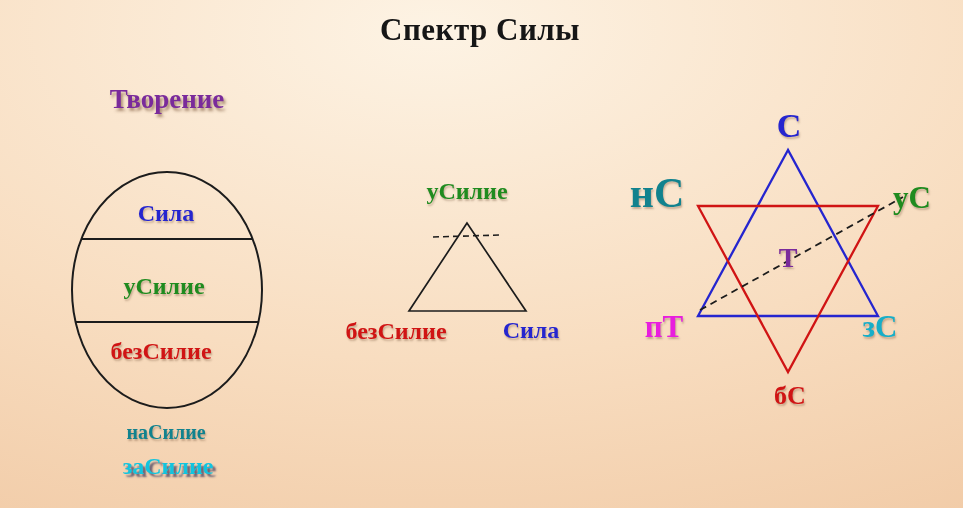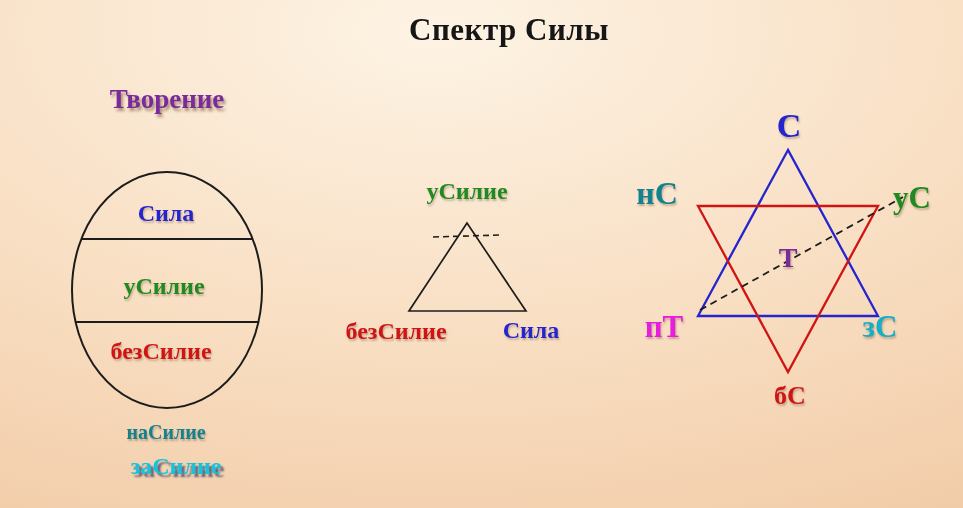--- a/index.html
+++ b/index.html
@@ -10,31 +10,31 @@
     background: radial-gradient(135% 135% at 45% 6%,
       var(--bg-light,#fdf3e4) 0%,
       var(--bg-mid,#f8ddc0) 48%,
       var(--bg-dark,#eec29a) 100%);
   }
   .shapes { position:absolute; left:0; top:0; width:963px; height:508px; }
   .lbl {
     position:absolute; transform:translate(-50%,-50%);
     font-weight:bold; white-space:nowrap; line-height:1;
   }
-  .c-title   { color:var(--title,#161616);margin-left:29px; }
+  .c-title   { color:var(--title,#161616); }
   .c-purple  { color:var(--purple,#7a2b9b); }
   .c-magenta { color:var(--magenta,#e81ede); }
   .c-blue    { color:var(--blue,#2525cf); }
   .c-green   { color:var(--green,#1f8b1f); }
   .c-red     { color:var(--red,#d01414); }
   .c-teal    { color:var(--teal,#11828e); }
   .c-cyan    { color:var(--cyan,#12c4de); }
   .c-cyand   { color:var(--cyan_dark,#17aec8); }
   .sh-soft   { text-shadow:2px 3px 3px rgba(110,70,40,.55);text-align:center; }
-  .sh-strong { text-shadow:3px 3px 2px rgba(35,35,80,.65);margin-left:8px; }
+  .sh-strong { text-shadow:3px 3px 2px rgba(35,35,80,.65); }
   .sh-tiny   { text-shadow:1px 2px 2px rgba(100,65,40,.35); }
 </style>
 </head>
 <body>
 
 <div class="canvas">
 
   <svg class="shapes" viewBox="0 0 963 508" xmlns="http://www.w3.org/2000/svg" fill="none">
 
     <ellipse cx="167" cy="290" rx="95" ry="118" style="stroke:var(--line,#1c1c1c)" stroke-width="2"></ellipse>
@@ -56,20 +56,20 @@
   <div class="lbl c-green sh-tiny" style="left:164px; top:286px; font-size:24px;">уСилие</div>
   <div class="lbl c-red sh-tiny" style="left:161px; top:351px; font-size:24px;">безСилие</div>
   <div class="lbl c-teal sh-tiny" style="left:166px; top:432px; font-size:20px;">наСилие</div>
   <div class="lbl c-cyan sh-strong" style="left:168px; top:466px; font-size:24px;">заСилие</div>
 
   <div class="lbl c-green sh-tiny" style="left:467px; top:191px; font-size:24px;">уСилие</div>
   <div class="lbl c-red sh-tiny" style="left:396px; top:331px; font-size:24px;">безСилие</div>
   <div class="lbl c-blue sh-tiny" style="left:531px; top:330px; font-size:24px;">Сила</div>
 
   <div class="lbl c-blue sh-tiny" style="left:789px; top:126px; font-size:34px;">С</div>
-  <div class="lbl c-teal sh-tiny" style="left:657px; top:193px; font-size:32px;">нС</div>
+  <div class="lbl c-teal sh-tiny" style="left:657px; top:193px; font-size:42px;">нС</div>
   <div class="lbl c-green sh-tiny" style="left:912px; top:197px; font-size:31px;">уС</div>
   <div class="lbl c-purple sh-tiny" style="left:788px; top:258px; font-size:28px;">Т</div>
   <div class="lbl c-magenta sh-tiny" style="left:664px; top:326px; font-size:31px;">пТ</div>
   <div class="lbl c-cyand sh-tiny" style="left:880px; top:326px; font-size:31px;">зС</div>
   <div class="lbl c-red sh-tiny" style="left:790px; top:396px; font-size:26px;">бС</div>
 
 </div>
 
 </body></html>

